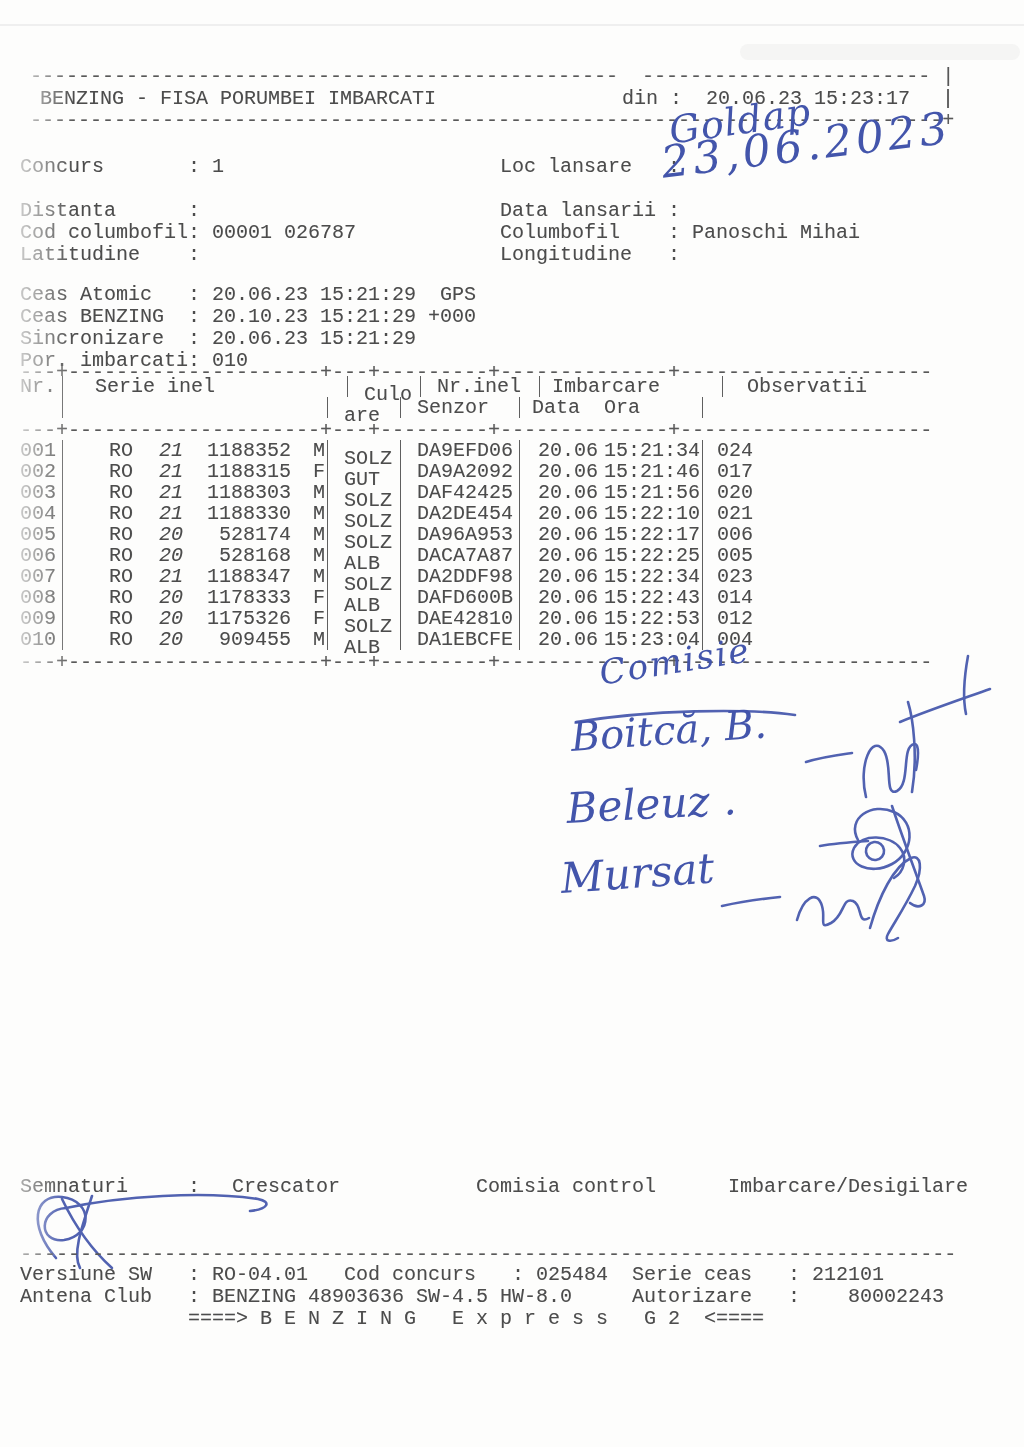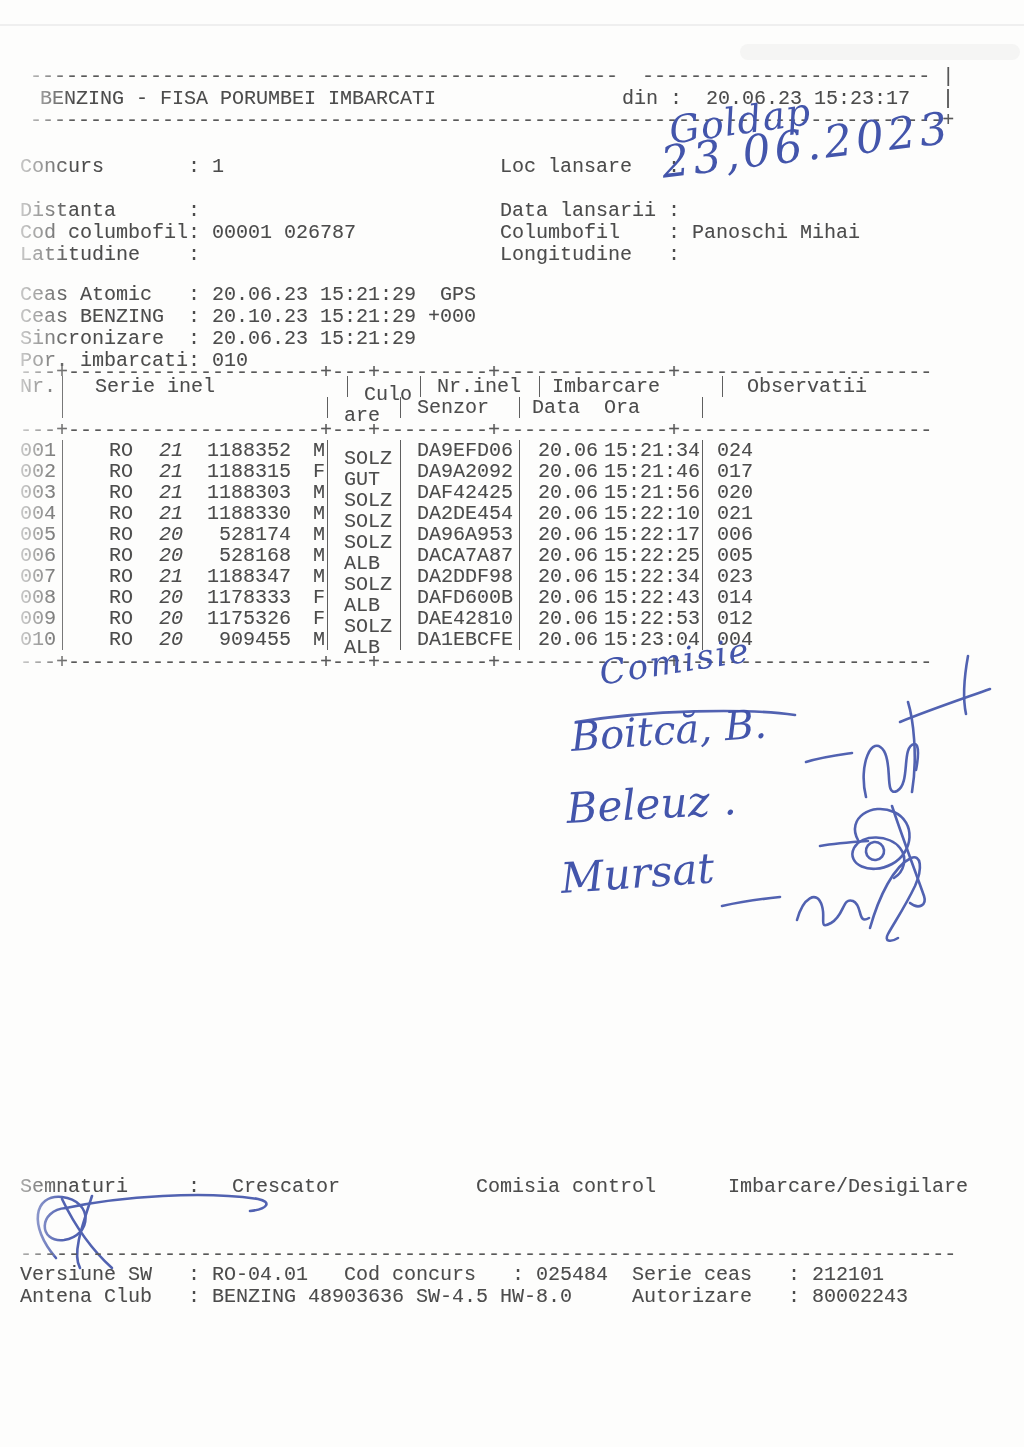--- a/index.html
+++ b/index.html
@@ -404,18 +404,19 @@
     <span class="t" style="left:632px;top:1264px">Serie ceas</span>
     <span class="t" style="left:788px;top:1264px">:</span>
     <span class="t" style="left:812px;top:1264px">212101</span>
   </div>
   <div>
     <span class="t" style="left:20px;top:1286px">Antena Club</span>
     <span class="t" style="left:188px;top:1286px">:</span>
     <span class="t" style="left:212px;top:1286px">BENZING 48903636 SW-4.5 HW-8.0</span>
     <span class="t" style="left:632px;top:1286px">Autorizare</span>
     <span class="t" style="left:788px;top:1286px">:</span>
-    <span class="t" style="left:812px;top:1286px">80002243</span>
-  </div>
+    <span class="t" style="left:848px;top:1286px">80002243</span>
+  </div>
+  <div class="t" style="left:188px;top:1308px">====&gt; B E N Z I N G   E x p r e s s   G 2  &lt;====</div>
 
   <div class="fadeL1"></div>
   <div class="fadeL2"></div>
 </div>
 
 </body></html>

